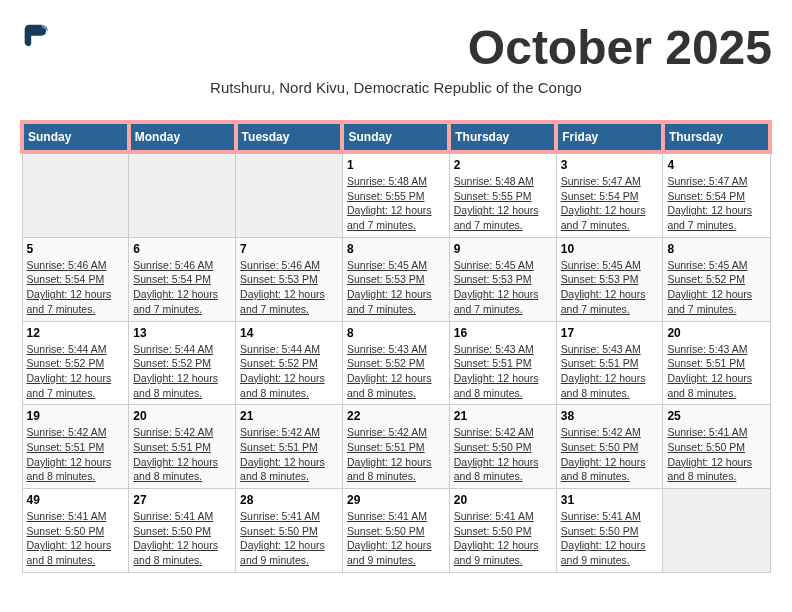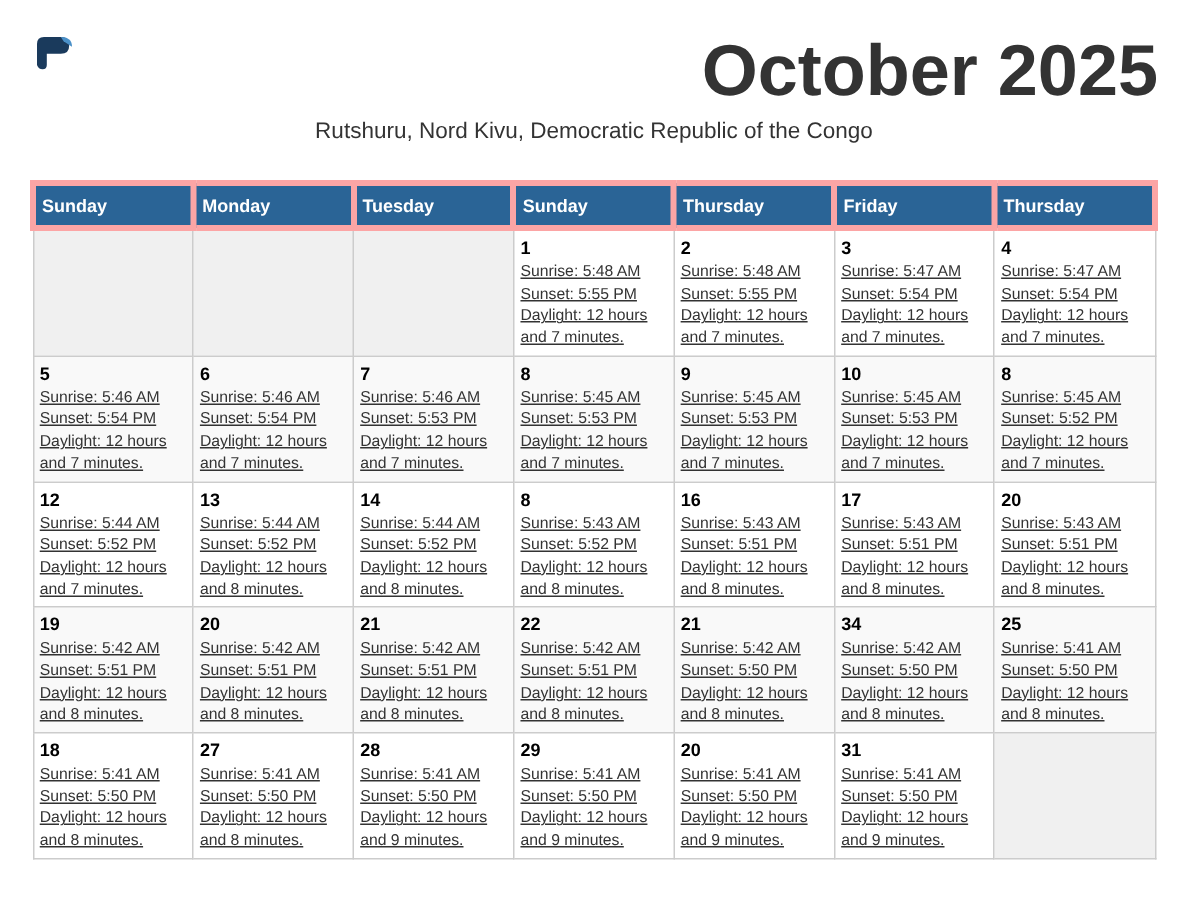--- a/index.html
+++ b/index.html
@@ -258,35 +258,35 @@
 Sunset: 5:51 PM
 Daylight: 12 hours and 8 minutes.</div>
         </td>
         <td>
           <div class="day-num">21</div>
           <div class="day-info" style="white-space: pre-line;">Sunrise: 5:42 AM
 Sunset: 5:50 PM
 Daylight: 12 hours and 8 minutes.</div>
         </td>
         <td>
-          <div class="day-num">34</div>
+          <div class="day-num">38</div>
           <div class="day-info" style="white-space: pre-line;">Sunrise: 5:42 AM
 Sunset: 5:50 PM
 Daylight: 12 hours and 8 minutes.</div>
         </td>
         <td>
           <div class="day-num">25</div>
           <div class="day-info" style="white-space: pre-line;">Sunrise: 5:41 AM
 Sunset: 5:50 PM
 Daylight: 12 hours and 8 minutes.</div>
         </td>
       </tr>
       <tr>
         <td>
-          <div class="day-num">18</div>
+          <div class="day-num">49</div>
           <div class="day-info" style="white-space: pre-line;">Sunrise: 5:41 AM
 Sunset: 5:50 PM
 Daylight: 12 hours and 8 minutes.</div>
         </td>
         <td>
           <div class="day-num">27</div>
           <div class="day-info" style="white-space: pre-line;">Sunrise: 5:41 AM
 Sunset: 5:50 PM
 Daylight: 12 hours and 8 minutes.</div>
         </td>

